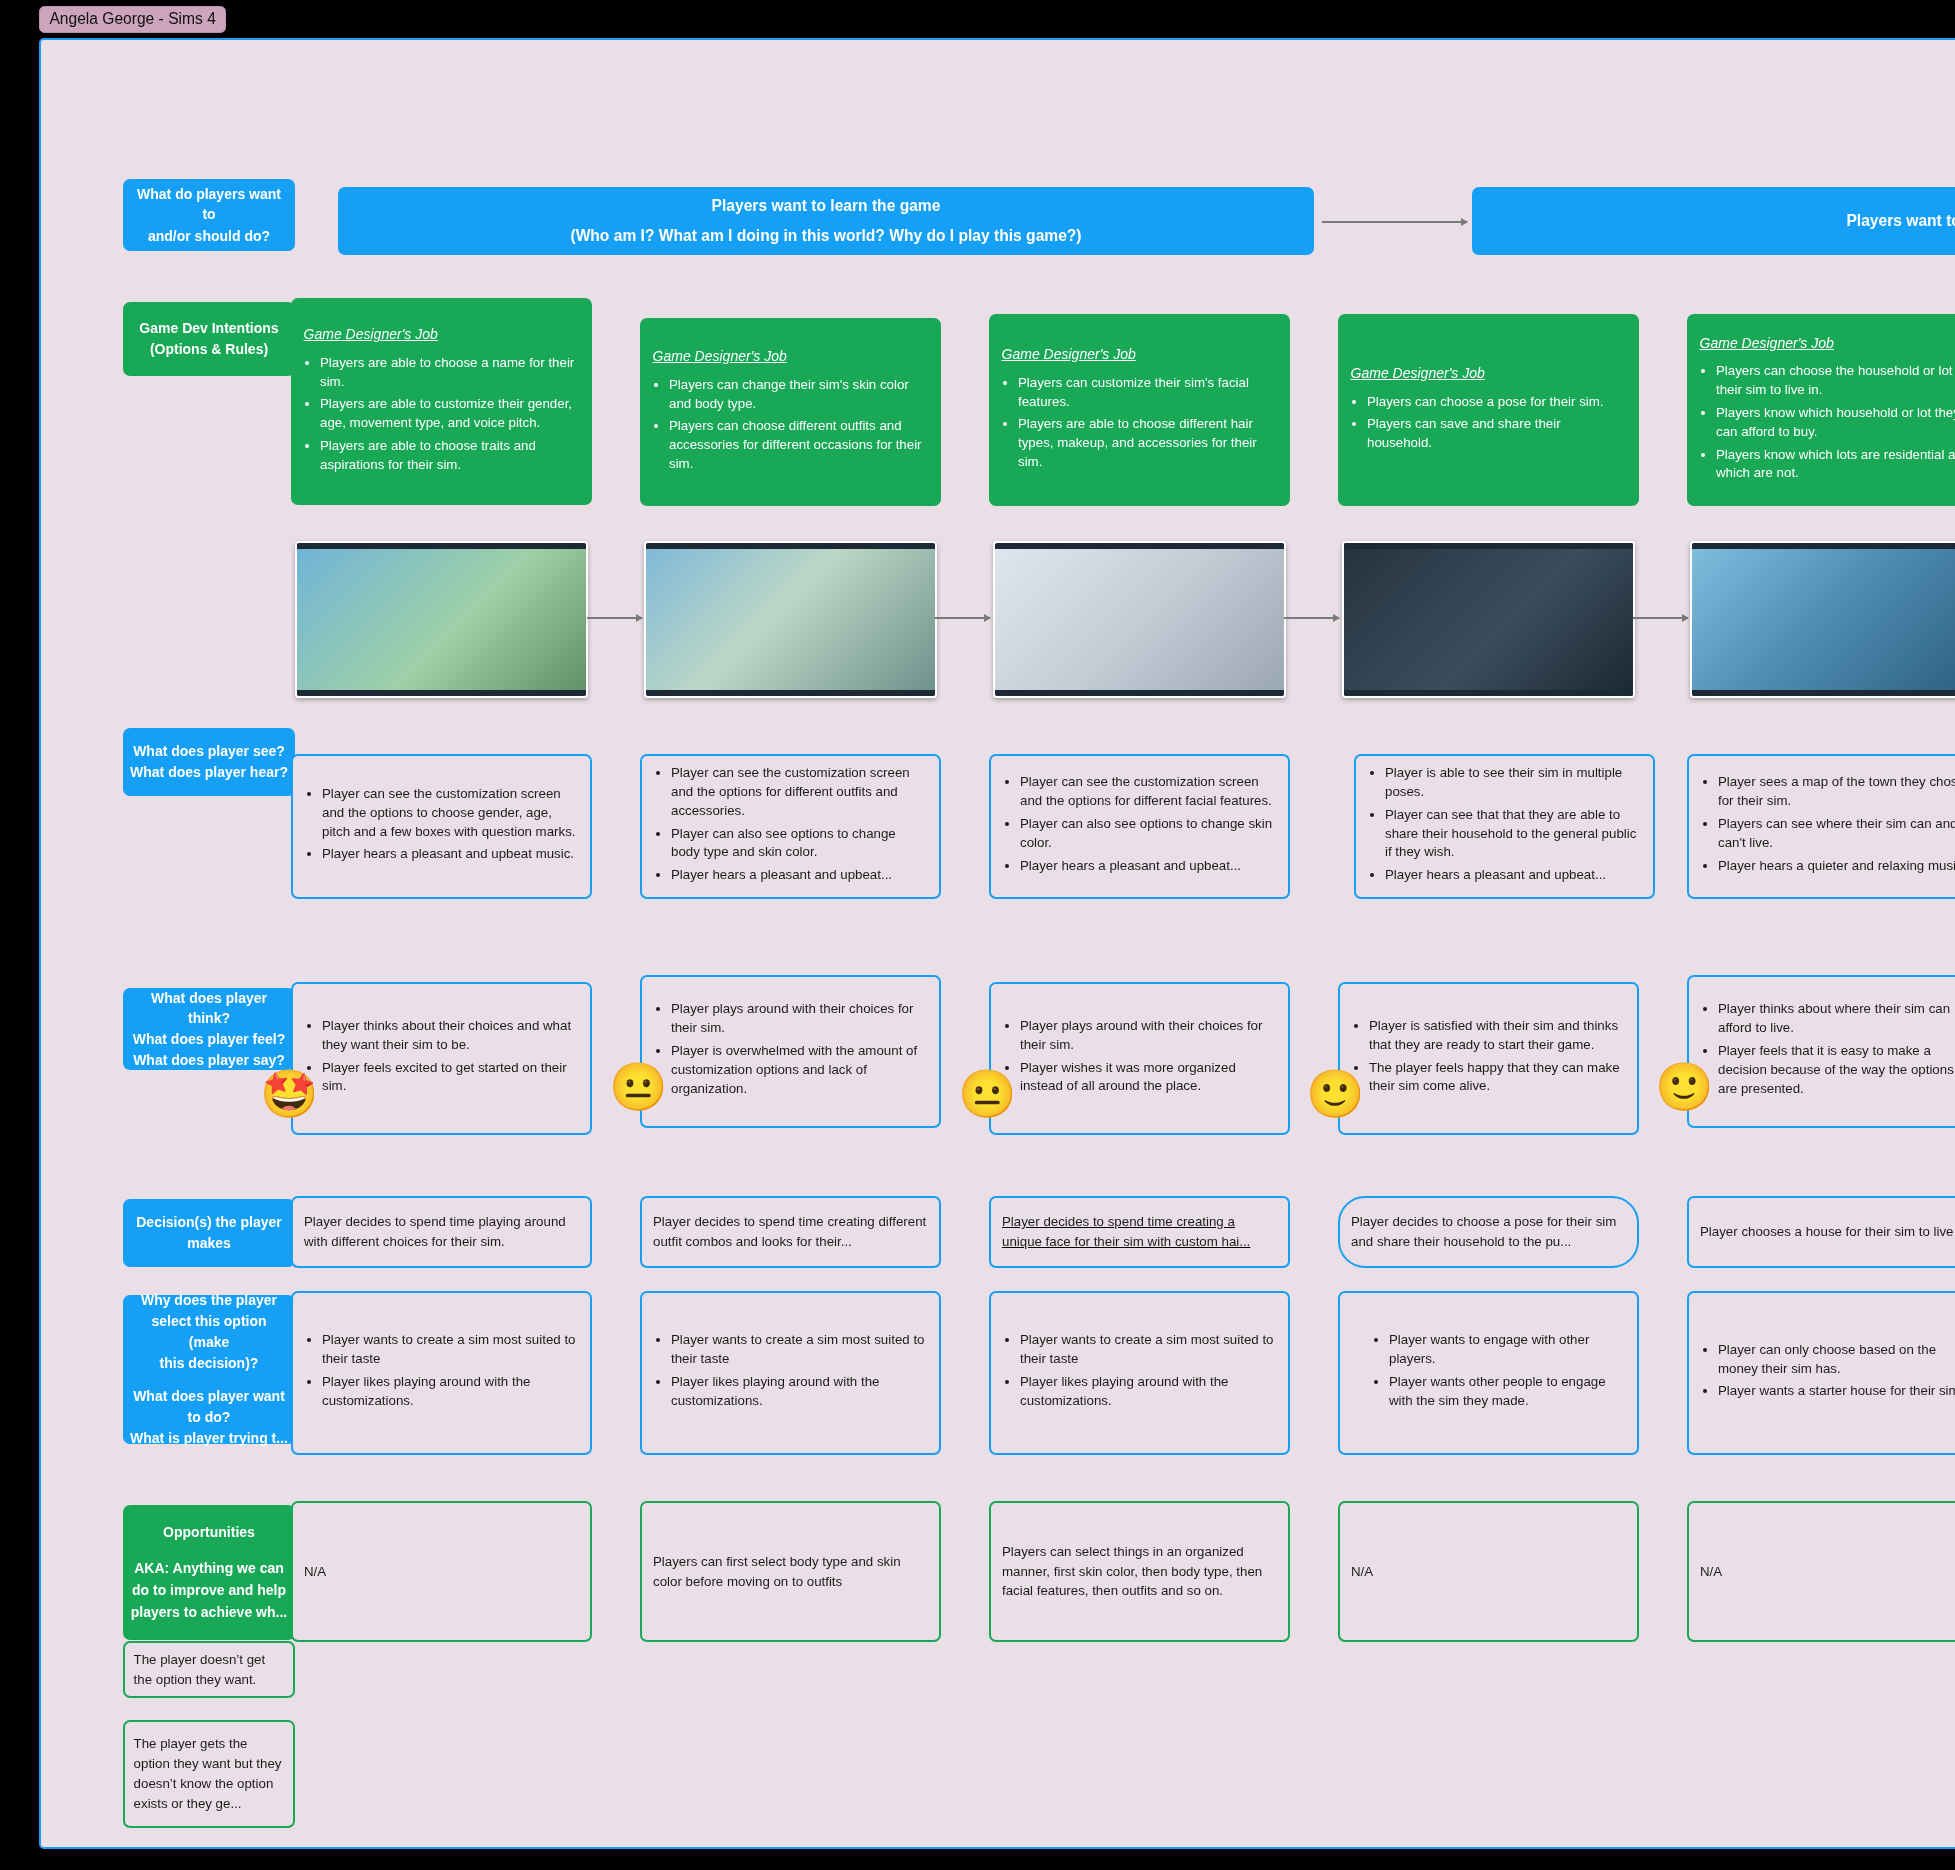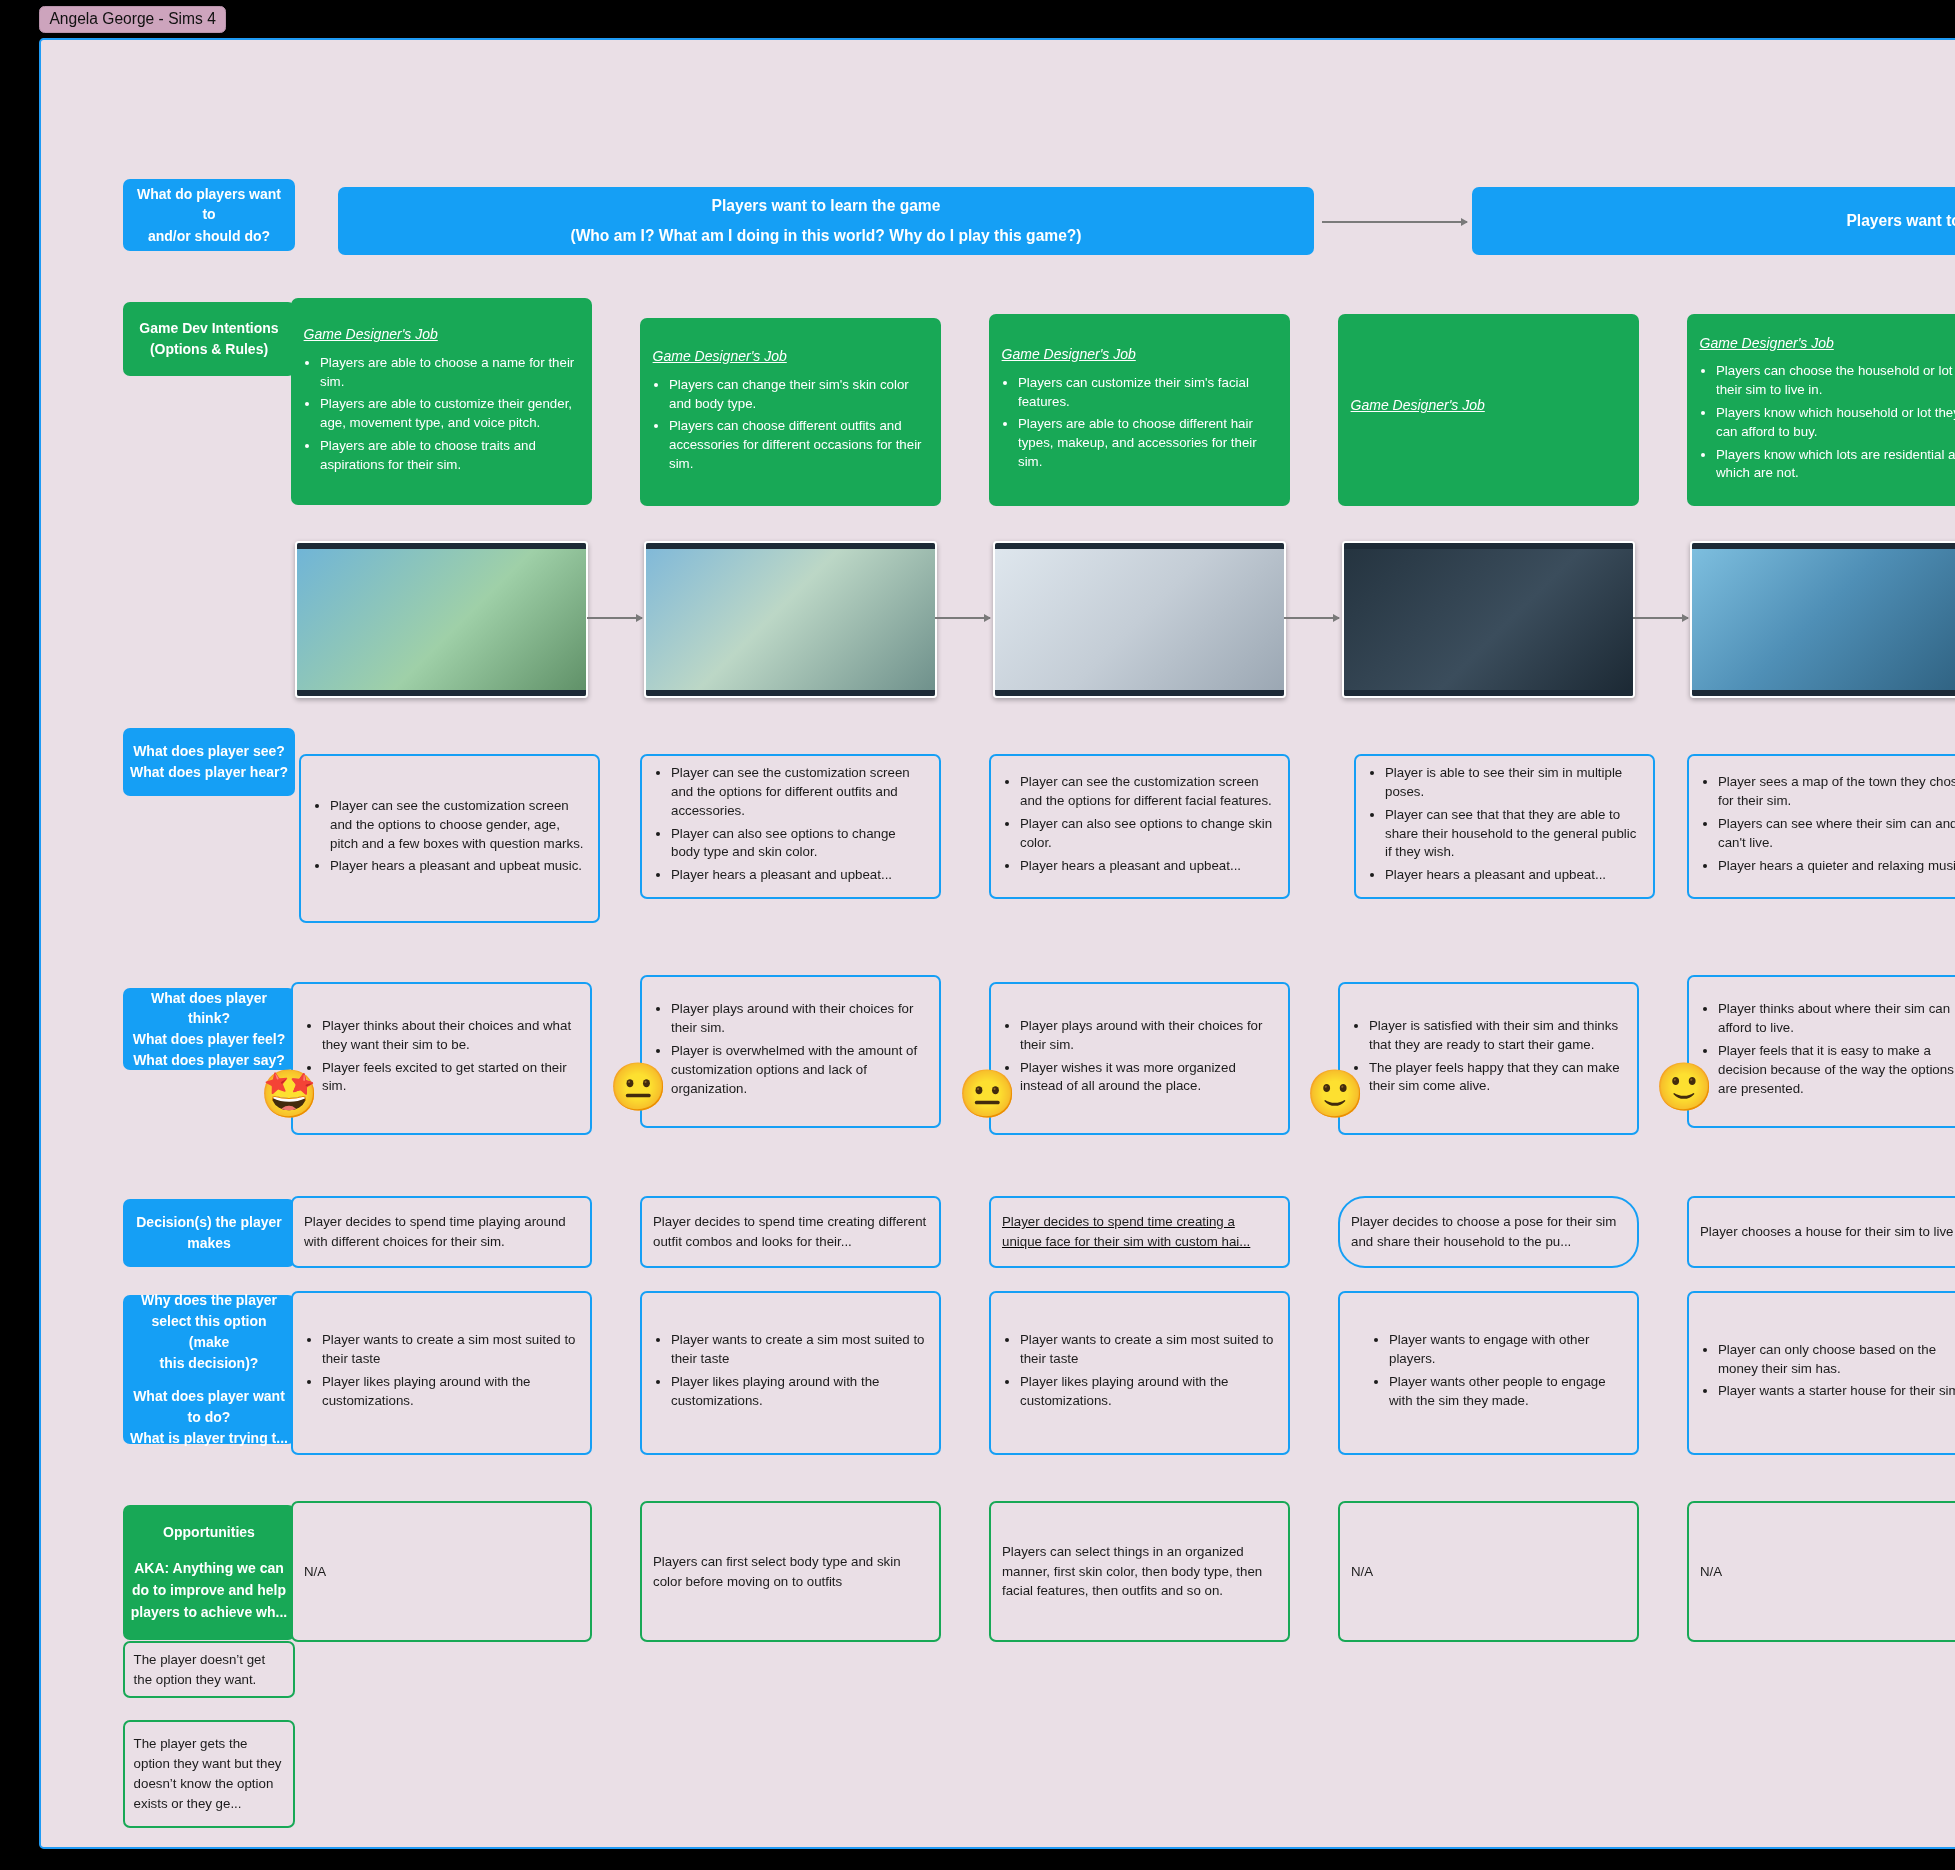--- a/index.html
+++ b/index.html
@@ -151,21 +151,21 @@
               <li>Players are able to customize their gender, age, movement type, and voice pitch.</li>
               <li>Players are able to choose traits and aspirations for their sim.</li>
             </ul>
           </div>
         </div>
         <div class="shot" style="left: 254px; top: 501px; width: 289px; height: 153px; background: linear-gradient(135deg, rgb(111, 180, 216) 0%, rgb(159, 208, 168) 55%, rgb(94, 143, 102) 100%);">
           <div class="bar"></div>
           <div class="bar2"></div>
         </div>
         <div class="arrow" style="left: 546px; top: 577px; width: 55px;"></div>
-        <div class="card outline-blue" style="left: 250px; top: 714px; width: 301px; height: 169px; margin-left: 8px;">
+        <div class="card outline-blue" style="left: 250px; top: 714px; width: 301px; height: 145px;">
           <div class="card-pad">
             <ul class="blist">
               <li>Player can see the customization screen and the options to choose gender, age, pitch and a few boxes with question marks.</li>
               <li>Player hears a pleasant and upbeat music.</li>
             </ul>
           </div>
         </div>
         <div class="card outline-blue" style="left: 250px; top: 942px; width: 301px; height: 153px;">
           <div class="card-pad">
             <ul class="blist">
@@ -289,20 +289,24 @@
           </div>
         </div>
         <div class="card outline-green" style="left: 948px; top: 1461px; width: 301px; height: 141px;">
           <div class="card-pad">
             <div class="plain-text">Players can select things in an organized manner, first skin color, then body type, then facial features, then outfits and so on.</div>
           </div>
         </div>
         <div class="card solid-green" style="left: 1297px; top: 274px; width: 301px; height: 192px;">
           <div class="card-pad">
             <span class="gd-title">Game Designer's Job</span>
+            <ul class="blist">
+              <li>Players can choose a pose for their sim.</li>
+              <li>Players can save and share their household.</li>
+            </ul>
           </div>
         </div>
         <div class="shot" style="left: 1301px; top: 501px; width: 289px; height: 153px; background: linear-gradient(135deg, rgb(36, 51, 63) 0%, rgb(59, 77, 92) 55%, rgb(27, 40, 51) 100%);">
           <div class="bar"></div>
           <div class="bar2"></div>
         </div>
         <div class="arrow" style="left: 1592px; top: 577px; width: 55px;"></div>
         <div class="card outline-blue" style="left: 1297px; top: 714px; width: 301px; height: 145px; margin-left: 16px;">
           <div class="card-pad">
             <ul class="blist">

